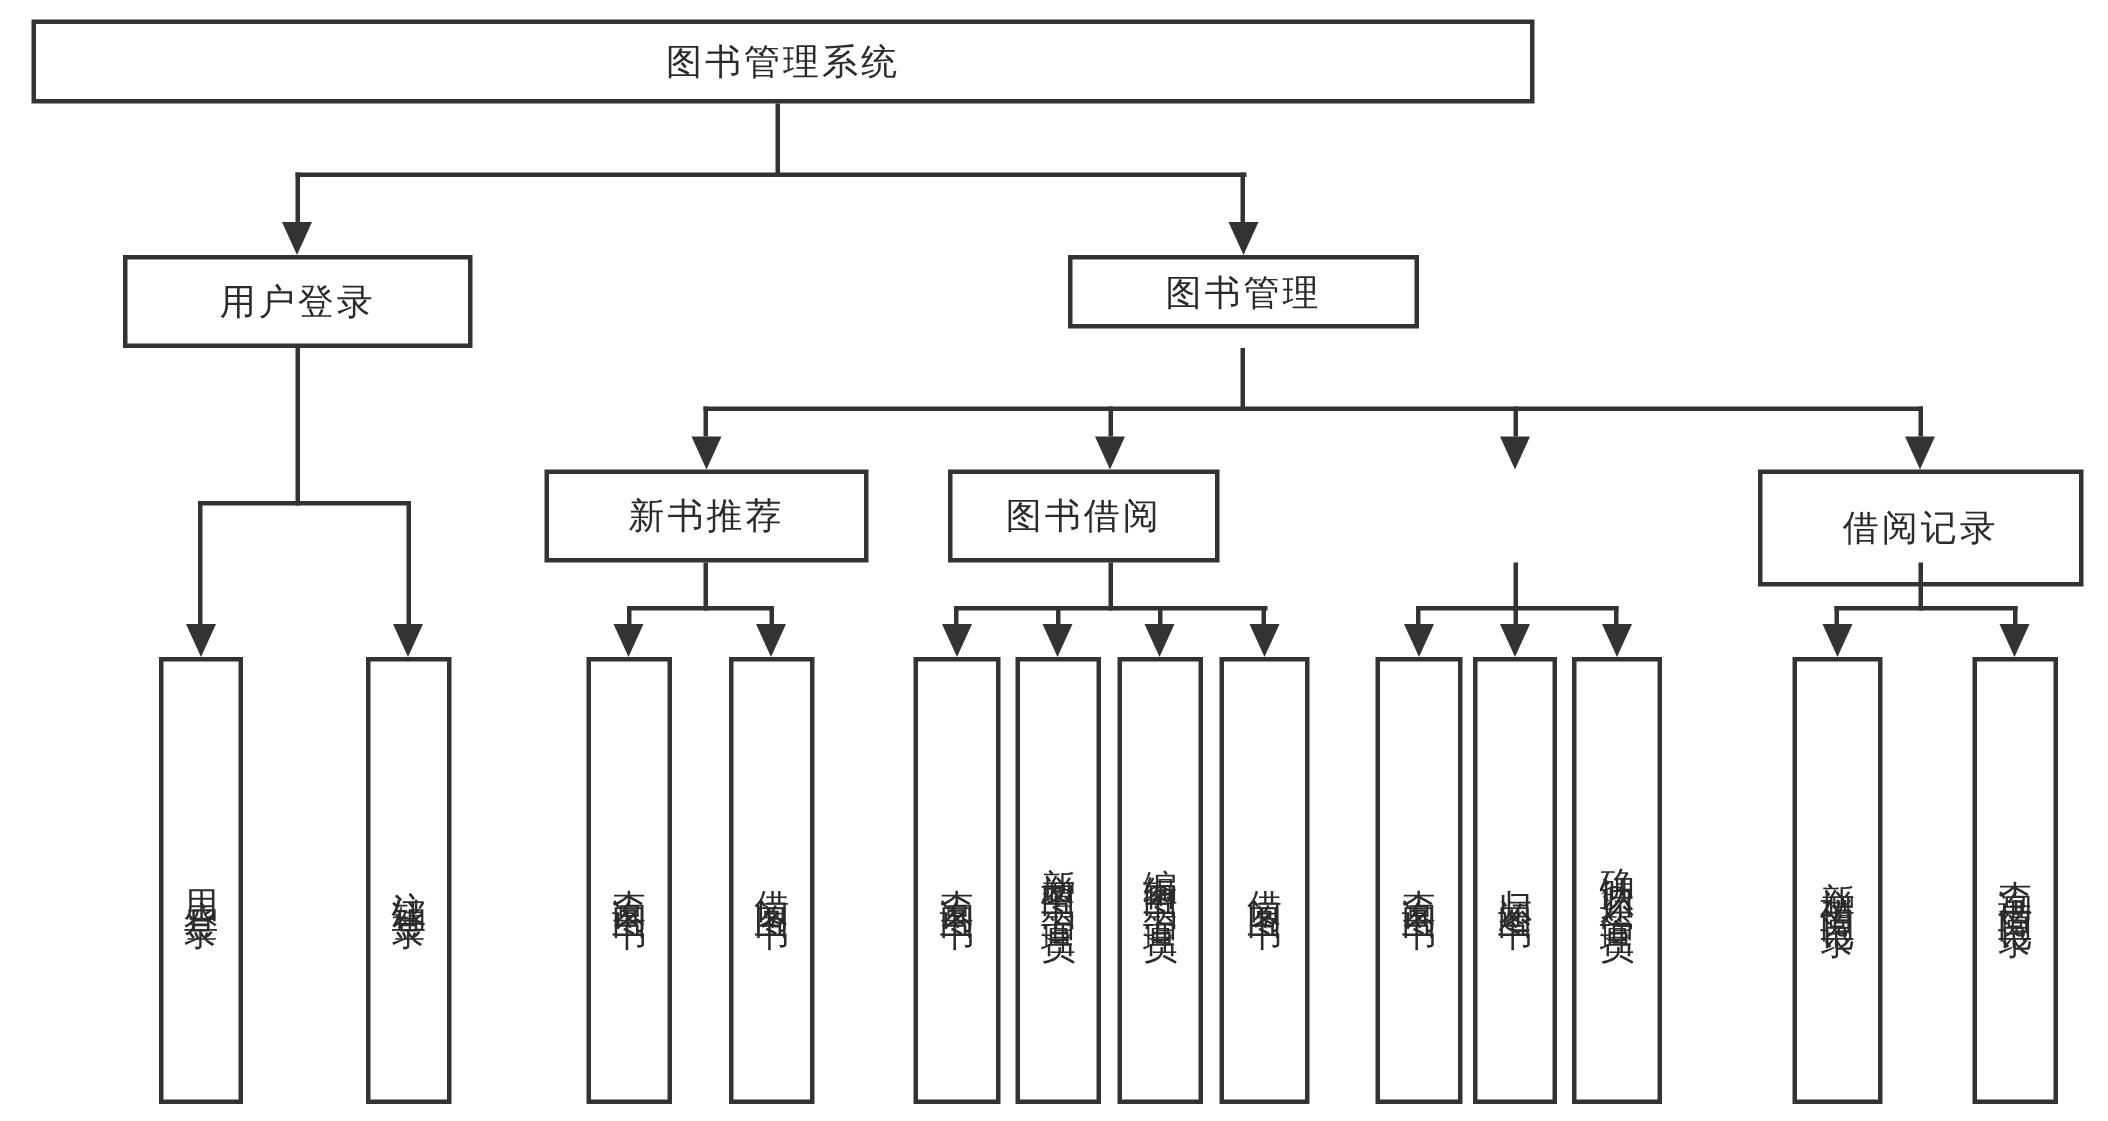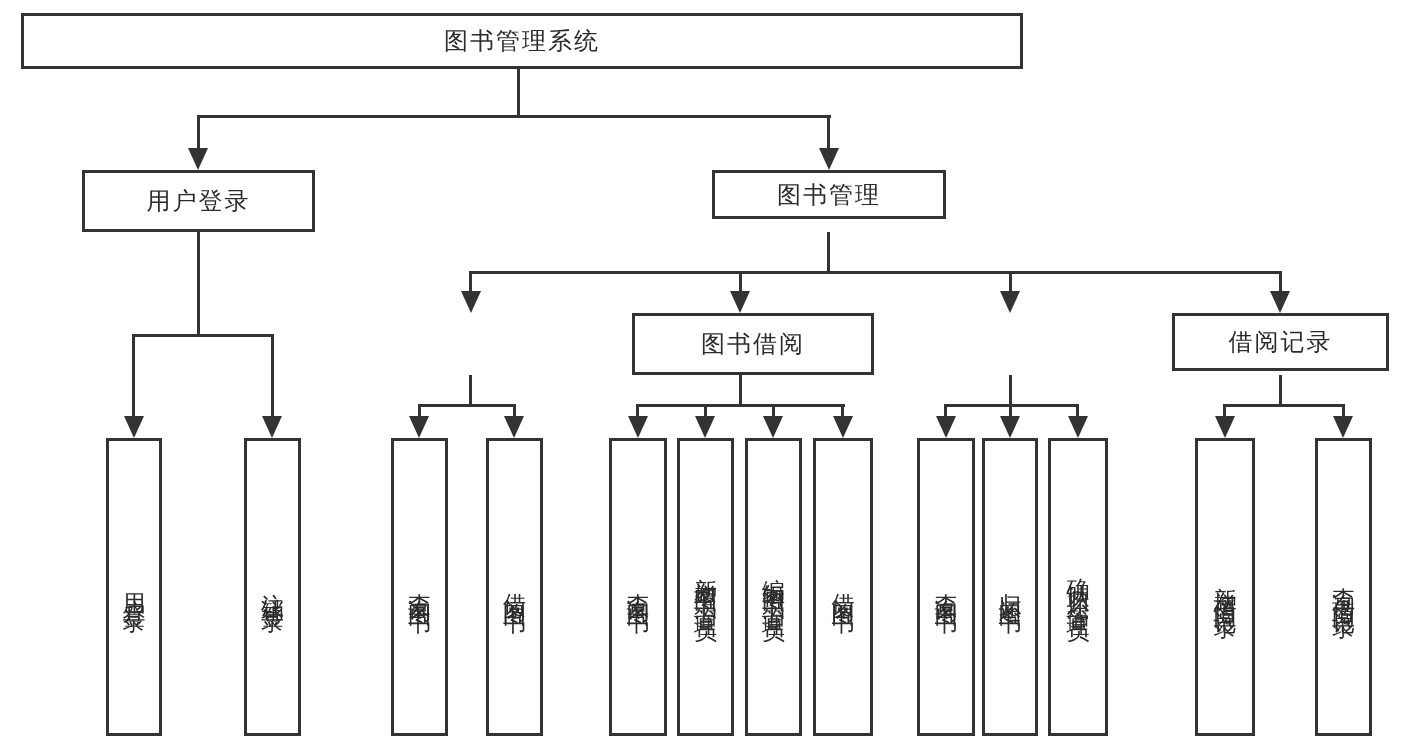--- a/index.html
+++ b/index.html
@@ -63,22 +63,23 @@
     <div class="vline" style="left:469px;top:271px;height:20px;"></div>
     <div class="ahead" style="left:461px;top:291px;"></div>
     <div class="vline" style="left:739px;top:271px;height:20px;"></div>
     <div class="ahead" style="left:730px;top:291px;"></div>
     <div class="vline" style="left:1009px;top:271px;height:20px;"></div>
     <div class="ahead" style="left:1000px;top:291px;"></div>
     <div class="vline" style="left:1279px;top:271px;height:20px;"></div>
     <div class="ahead" style="left:1270px;top:291px;"></div>
   </div>
 
-  <div class="box" style="left:632px;top:313px;width:242px;height:62px;">图书借阅</div>
-  <div class="box" style="left:1172px;top:313px;width:217px;height:58px;">借阅记录</div>
+  <div class="box" style="left:363px;top:313px;width:216px;height:62px;">新书推荐</div>
+  <div class="box" style="left:632px;top:313px;width:181px;height:62px;">图书借阅</div>
+  <div class="box" style="left:1172px;top:313px;width:217px;height:78px;">借阅记录</div>
 
   <div>
     <div class="vline" style="left:469px;top:375px;height:32px;"></div>
     <div class="hline" style="left:418px;top:404px;width:98px;"></div>
     <div class="vline" style="left:418px;top:404px;height:12px;"></div>
     <div class="ahead" style="left:409px;top:416px;"></div>
     <div class="vline" style="left:513px;top:404px;height:12px;"></div>
     <div class="ahead" style="left:504px;top:416px;"></div>
   </div>
 

